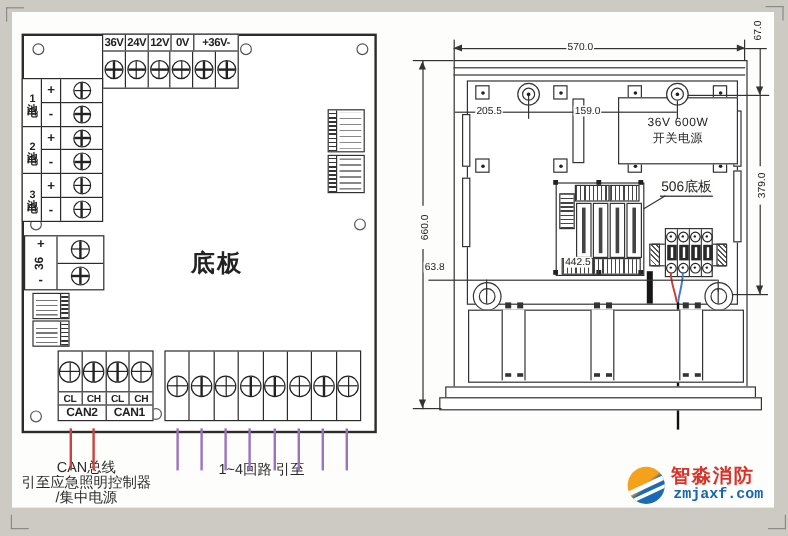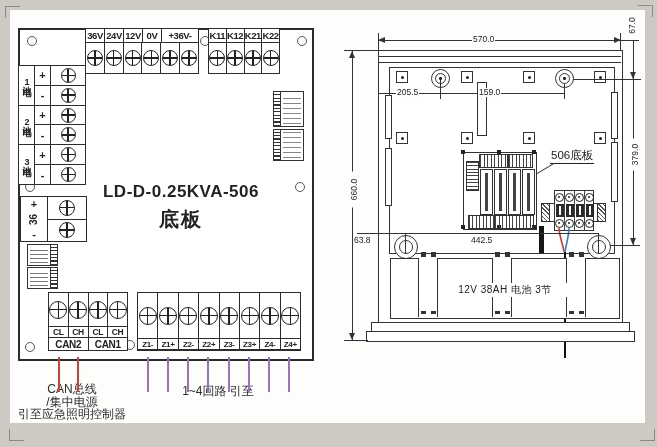--- a/index.html
+++ b/index.html
@@ -144,50 +144,20 @@
             <div class="screw"></div>
           </div>
           <div class="cell">
             <div class="screw"></div>
           </div>
           <div class="cell">
             <div class="screw"></div>
           </div>
         </div>
     </div>
-    <div class="tstrip" style="left:188px;top:-2px;width:70px;height:44px">
-      <div class="lrow">
-          <div class="cell">
-            <span>K11</span>
-          </div>
-          <div class="cell">
-            <span>K12</span>
-          </div>
-          <div class="cell">
-            <span>K21</span>
-          </div>
-          <div class="cell">
-            <span>K22</span>
-          </div>
-        </div>
-      <div class="srow">
-          <div class="cell">
-            <div class="screw"></div>
-          </div>
-          <div class="cell">
-            <div class="screw"></div>
-          </div>
-          <div class="cell">
-            <div class="screw"></div>
-          </div>
-          <div class="cell">
-            <div class="screw"></div>
-          </div>
-        </div>
-    </div>
 
     <div id="bat">
       <div class="gcol colcells">
           <div class="cell">
             <span>电池1</span>
           </div>
           <div class="cell">
             <span>电池2</span>
           </div>
           <div class="cell">
@@ -229,21 +199,20 @@
           </div>
           <div class="cell">
             <div class="screw"></div>
           </div>
           <div class="cell">
             <div class="screw"></div>
           </div>
         </div>
     </div>
 
-    <div class="title">LD-D-0.25KVA-506</div>
     <div class="subtitle">底板</div>
 
     <div id="aux36">
       <div class="acol">
         <span>+</span>
         <span class="n36">36</span>
         <span>-</span>
       </div>
       <div class="ascr colcells">
           <div class="cell">
@@ -331,53 +300,27 @@
           <div class="cell">
             <div class="screw"></div>
           </div>
           <div class="cell">
             <div class="screw"></div>
           </div>
           <div class="cell">
             <div class="screw"></div>
           </div>
         </div>
-      <div class="lrow" style="border-top:1.5px solid #2c2c2c">
-          <div class="cell">
-            <span>Z1-</span>
-          </div>
-          <div class="cell">
-            <span>Z1+</span>
-          </div>
-          <div class="cell">
-            <span>Z2-</span>
-          </div>
-          <div class="cell">
-            <span>Z2+</span>
-          </div>
-          <div class="cell">
-            <span>Z3-</span>
-          </div>
-          <div class="cell">
-            <span>Z3+</span>
-          </div>
-          <div class="cell">
-            <span>Z4-</span>
-          </div>
-          <div class="cell">
-            <span>Z4+</span>
-          </div>
-        </div>
     </div>
   </div>
 
   <div class="note" style="left:4px;top:383px;width:136px">
     <div>CAN总线</div>
+    <div>引至应急照明控制器</div>
     <div>/集中电源</div>
-    <div>引至应急照明控制器</div>
   </div>
   <div class="note" style="left:124px;top:385px;width:188px">
     <div>1~4回路  引至</div>
   </div>
 
   <div class="rect" style="left:378px;top:50px;width:243px;height:272px;border-width:1.6px"></div>
   <div class="hl abs" style="left:378px;top:56px;width:243px"></div>
   <div class="hl abs" style="left:378px;top:62px;width:243px"></div>
   <div class="rect" style="left:389px;top:67px;width:224px;height:185px;border-width:1.2px"></div>
   <div class="rect" style="left:385px;top:95px;width:5px;height:42px;border-width:1px"></div>
@@ -389,20 +332,26 @@
   <div class="tab" style="left:461px;top:71px"></div>
   <div class="tab" style="left:396px;top:132px"></div>
   <div class="tab" style="left:461px;top:132px"></div>
   <div class="knob" style="left:431px;top:69px"></div>
   <div class="rect" style="left:477px;top:82px;width:8px;height:52px;border-width:1px"></div>
 
   <div class="tab" style="left:523px;top:71px"></div>
   <div class="tab" style="left:594px;top:71px"></div>
   <div class="tab" style="left:523px;top:132px"></div>
   <div class="tab" style="left:594px;top:132px"></div>
+  <div class="rect" style="left:515px;top:81px;width:98px;height:54px;border-width:1.4px">
+    <div class="modlabel" style="font-size:10px;letter-spacing:0.5px">
+      <div>36V 600W</div>
+      <div>开关电源</div>
+    </div>
+  </div>
   <div class="knob" style="left:555px;top:69px"></div>
 
   <div class="rect" style="left:463px;top:152px;width:72px;height:76px;border-width:1.2px"></div>
   <div class="dot3" style="left:461px;top:150px"></div>
   <div class="dot3" style="left:532px;top:150px"></div>
   <div class="dot3" style="left:461px;top:225px"></div>
   <div class="dot3" style="left:532px;top:225px"></div>
   <div class="dot3" style="left:497px;top:150px"></div>
   <div class="dot3" style="left:497px;top:225px"></div>
   <div class="pins" style="left:479px;top:154px;width:27px;height:12px"></div>
@@ -461,21 +410,20 @@
   <div class="bterm" style="left:495px;top:252px"></div>
   <div class="bterm" style="left:505px;top:252px"></div>
   <div class="bterm" style="left:569px;top:252px"></div>
   <div class="bterm" style="left:579px;top:252px"></div>
   <div class="btermb" style="left:421px;top:311px"></div>
   <div class="btermb" style="left:431px;top:311px"></div>
   <div class="btermb" style="left:495px;top:311px"></div>
   <div class="btermb" style="left:505px;top:311px"></div>
   <div class="btermb" style="left:569px;top:311px"></div>
   <div class="btermb" style="left:579px;top:311px"></div>
-  <div class="batlabel" style="left:438px;top:283px;width:130px">12V 38AH 电池 3节</div>
 
   <div class="rect" style="left:371px;top:322px;width:257px;height:8px;border-width:1.2px"></div>
   <div class="rect" style="left:366px;top:331px;width:267px;height:9px;border-width:1.2px"></div>
 
   <div class="vl abs" style="left:378px;top:33px;height:17px"></div>
   <div class="vl abs" style="left:620px;top:33px;height:17px"></div>
   <div class="hl abs" style="left:378px;top:40px;width:243px"></div>
   <div class="arrL abs" style="left:378px;top:37px"></div>
   <div class="arrR abs" style="left:614px;top:37px"></div>
   <div class="dim abs" style="left:472px;top:35px">570.0</div>
@@ -483,38 +431,43 @@
   <div class="hl abs" style="left:344px;top:50px;width:34px"></div>
   <div class="hl abs" style="left:344px;top:340px;width:24px"></div>
   <div class="vl abs" style="left:352px;top:50px;height:291px"></div>
   <div class="arrU abs" style="left:349px;top:51px"></div>
   <div class="arrD abs" style="left:349px;top:333px"></div>
   <div class="dim rot abs" style="left:336px;top:185px;width:34px;text-align:center">660.0</div>
 
   <div class="hl abs" style="left:357px;top:233px;width:241px"></div>
   <div class="vl abs" style="left:405px;top:233px;height:13px"></div>
   <div class="vl abs" style="left:598px;top:233px;height:10px"></div>
-  <div class="dim abs" style="left:353px;top:236px">63.8</div>
-  <div class="dim abs" style="left:470px;top:236px">442.5</div>
+  <div class="dim abs" style="left:353px;top:218px">63.8</div>
+  <div class="dim abs" style="left:470px;top:214px">442.5</div>
 
   <div class="hl abs" style="left:379px;top:93px;width:185px"></div>
   <div class="vl abs" style="left:440px;top:80px;height:19px"></div>
   <div class="vl abs" style="left:564px;top:84px;height:15px"></div>
   <div class="dim abs" style="left:396px;top:88px">205.5</div>
   <div class="dim abs" style="left:478px;top:88px">159.0</div>
 
   <div class="hl abs" style="left:573px;top:79px;width:68px"></div>
   <div class="hl abs" style="left:621px;top:40px;width:18px"></div>
   <div class="hl abs" style="left:610px;top:245px;width:30px"></div>
   <div class="vl abs" style="left:633px;top:40px;height:205px"></div>
   <div class="arrD abs" style="left:630px;top:72px"></div>
   <div class="arrD abs" style="left:630px;top:238px"></div>
   <div class="dim rot abs" style="left:618px;top:21px;width:26px;text-align:center">67.0</div>
   <div class="dim rot abs" style="left:619px;top:150px;width:30px;text-align:center">379.0</div>
 
+  <div id="logo">
+    <div class="licon"></div>
+    <div class="lname">智淼消防</div>
+    <div class="lsite">zmjaxf.com</div>
+  </div>
 <div class="wire" style="left: 58px; top: 357px; height: 35px; background: rgb(200, 67, 58);"></div>
     <div class="wire" style="left: 77px; top: 357px; height: 35px; background: rgb(200, 67, 58);"></div>
     <div class="wire" style="left: 147px; top: 357px; height: 35px; background: rgb(154, 114, 194);"></div>
     <div class="wire" style="left: 167px; top: 357px; height: 35px; background: rgb(154, 114, 194);"></div>
     <div class="wire" style="left: 187px; top: 357px; height: 35px; background: rgb(154, 114, 194);"></div>
     <div class="wire" style="left: 207px; top: 357px; height: 35px; background: rgb(154, 114, 194);"></div>
     <div class="wire" style="left: 228px; top: 357px; height: 35px; background: rgb(154, 114, 194);"></div>
     <div class="wire" style="left: 248px; top: 357px; height: 35px; background: rgb(154, 114, 194);"></div>
     <div class="wire" style="left: 268px; top: 357px; height: 35px; background: rgb(154, 114, 194);"></div>
     <div class="wire" style="left: 288px; top: 357px; height: 35px; background: rgb(154, 114, 194);"></div>

